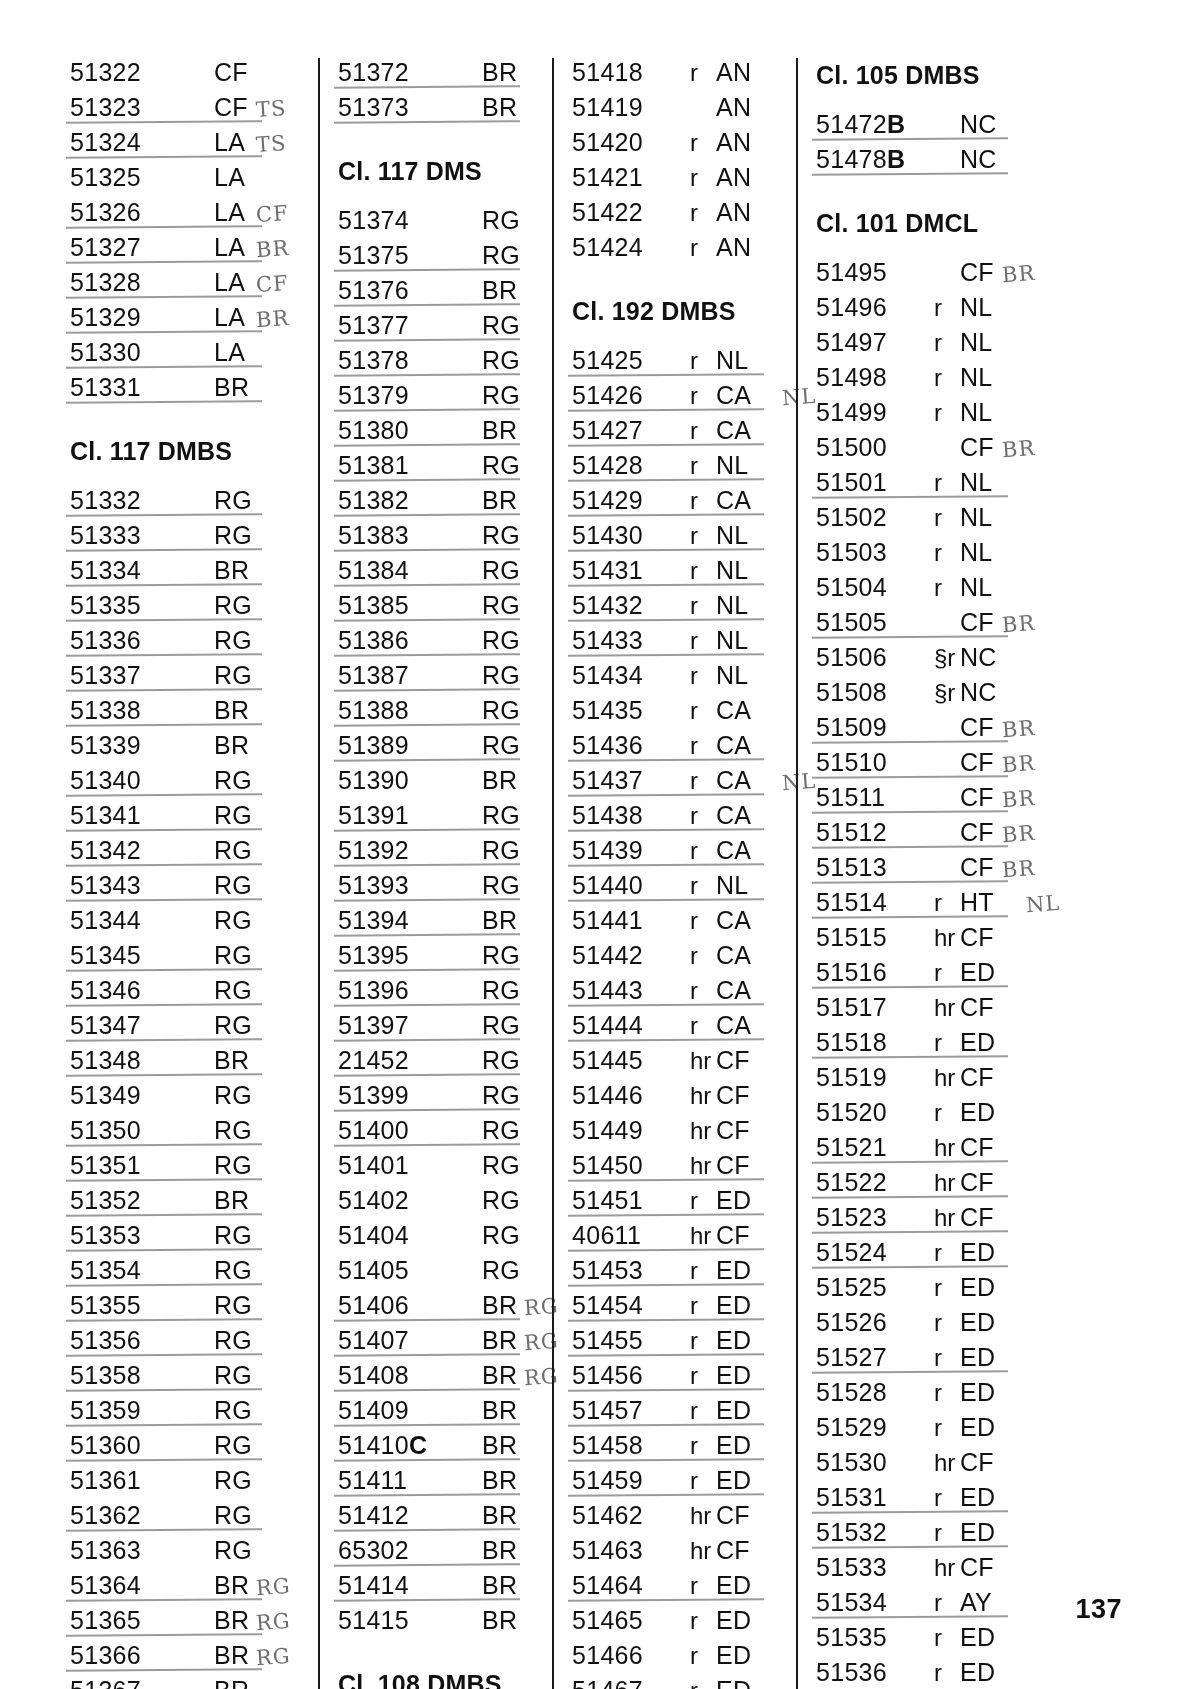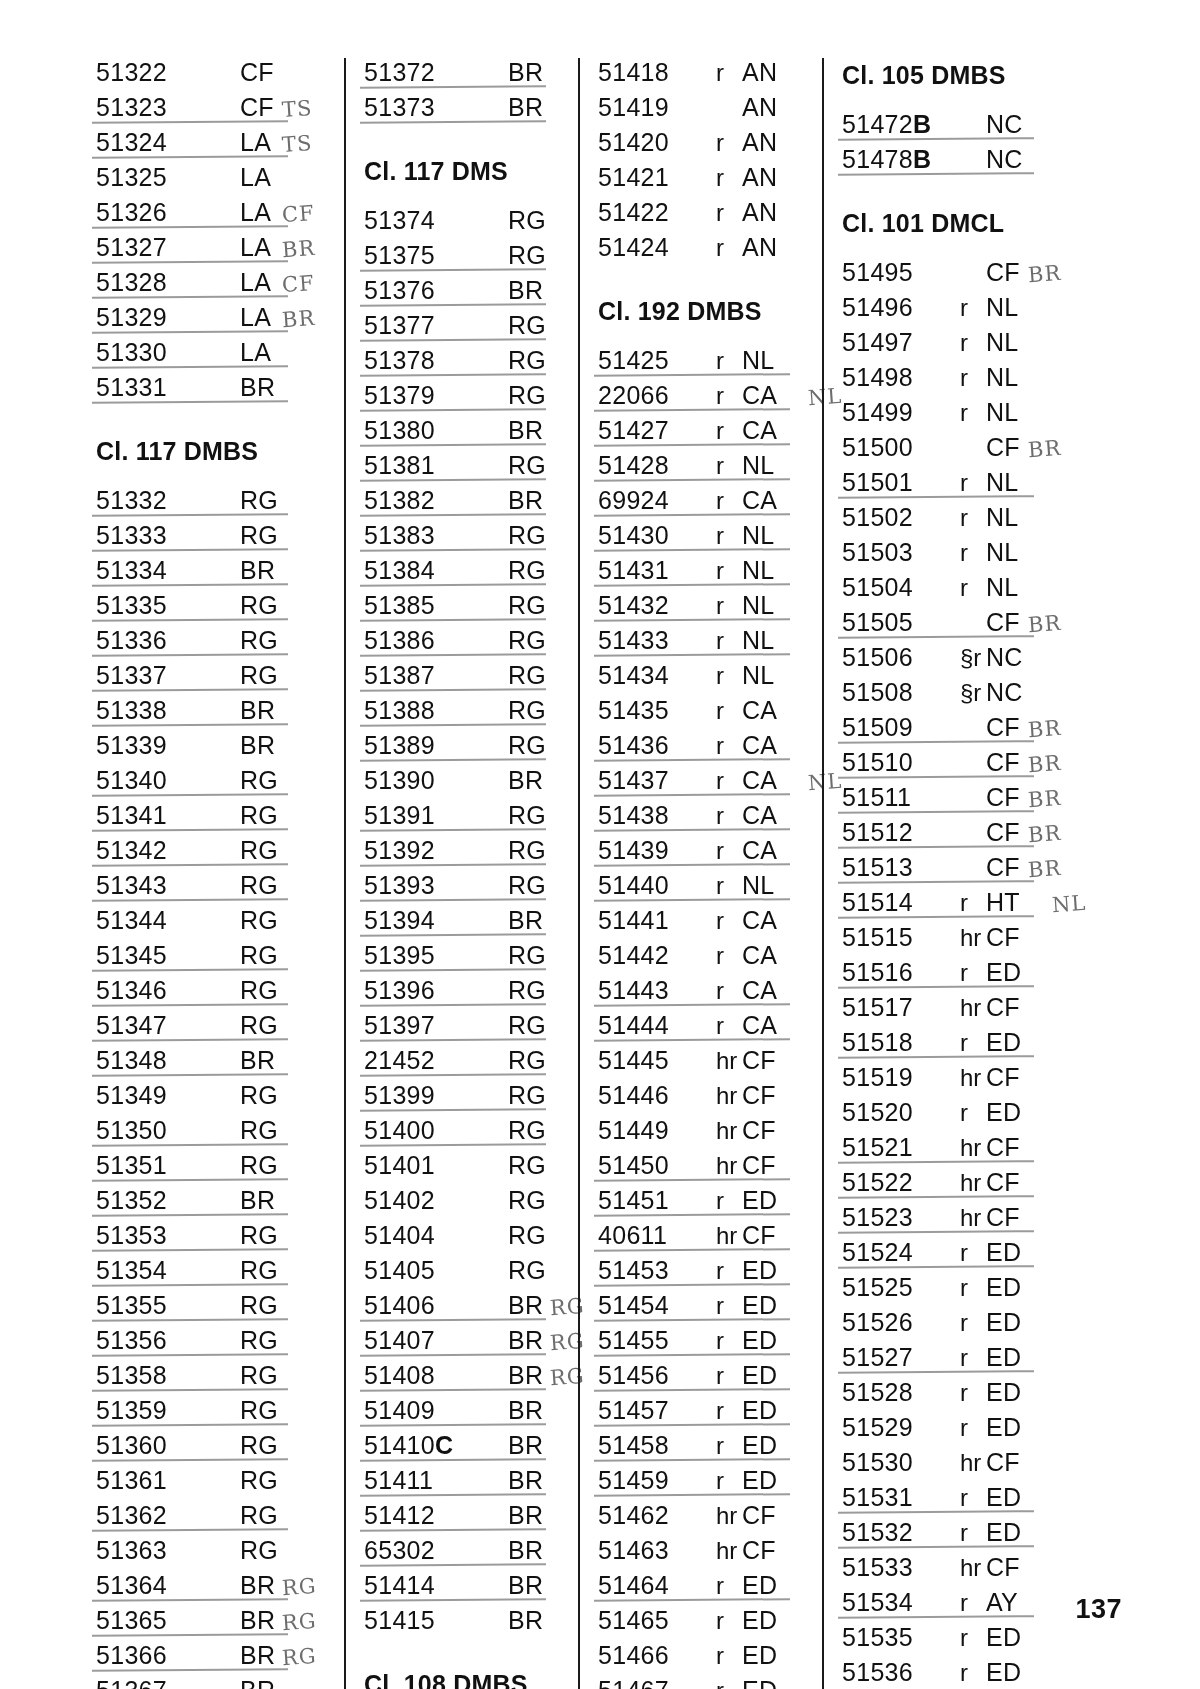--- a/index.html
+++ b/index.html
@@ -13,21 +13,21 @@
     font-family: "Liberation Sans", sans-serif;
     color: #111111;
     position: relative;
     overflow: hidden;
   }
   .page {
     position: relative;
     width: 1200px;
     height: 1689px;
     box-sizing: border-box;
-    padding: 58px 70px 0 96px;
+    padding: 58px 70px 0 70px;
   }
   .columns {
     display: flex;
     flex-direction: row;
     align-items: flex-start;
     height: 1360px;
   }
   .col {
     position: relative;
     box-sizing: border-box;
@@ -688,40 +688,40 @@
         <div class="gap-med"></div>
         <div class="heading">Cl. 192 DMBS</div>
         <div class="gap-small"></div>
         <div class="row">
           <span class="num">51425</span>
           <span class="flag">r</span>
           <span class="code">NL</span>
           <div class="strike w3" style="top: 28px;"></div>
         </div>
         <div class="row">
-          <span class="num">22066</span>
+          <span class="num">51426</span>
           <span class="flag">r</span>
           <span class="code">CA</span>
           <span class="pen" style="left: 210px; top: 4px;">NL</span>
           <div class="strike w3" style="top: 28px;"></div>
         </div>
         <div class="row">
           <span class="num">51427</span>
           <span class="flag">r</span>
           <span class="code">CA</span>
           <div class="strike w3" style="top: 28px;"></div>
         </div>
         <div class="row">
           <span class="num">51428</span>
           <span class="flag">r</span>
           <span class="code">NL</span>
           <div class="strike w3" style="top: 28px;"></div>
         </div>
         <div class="row">
-          <span class="num">69924</span>
+          <span class="num">51429</span>
           <span class="flag">r</span>
           <span class="code">CA</span>
           <div class="strike w3" style="top: 28px;"></div>
         </div>
         <div class="row">
           <span class="num">51430</span>
           <span class="flag">r</span>
           <span class="code">NL</span>
           <div class="strike w3" style="top: 28px;"></div>
         </div>

